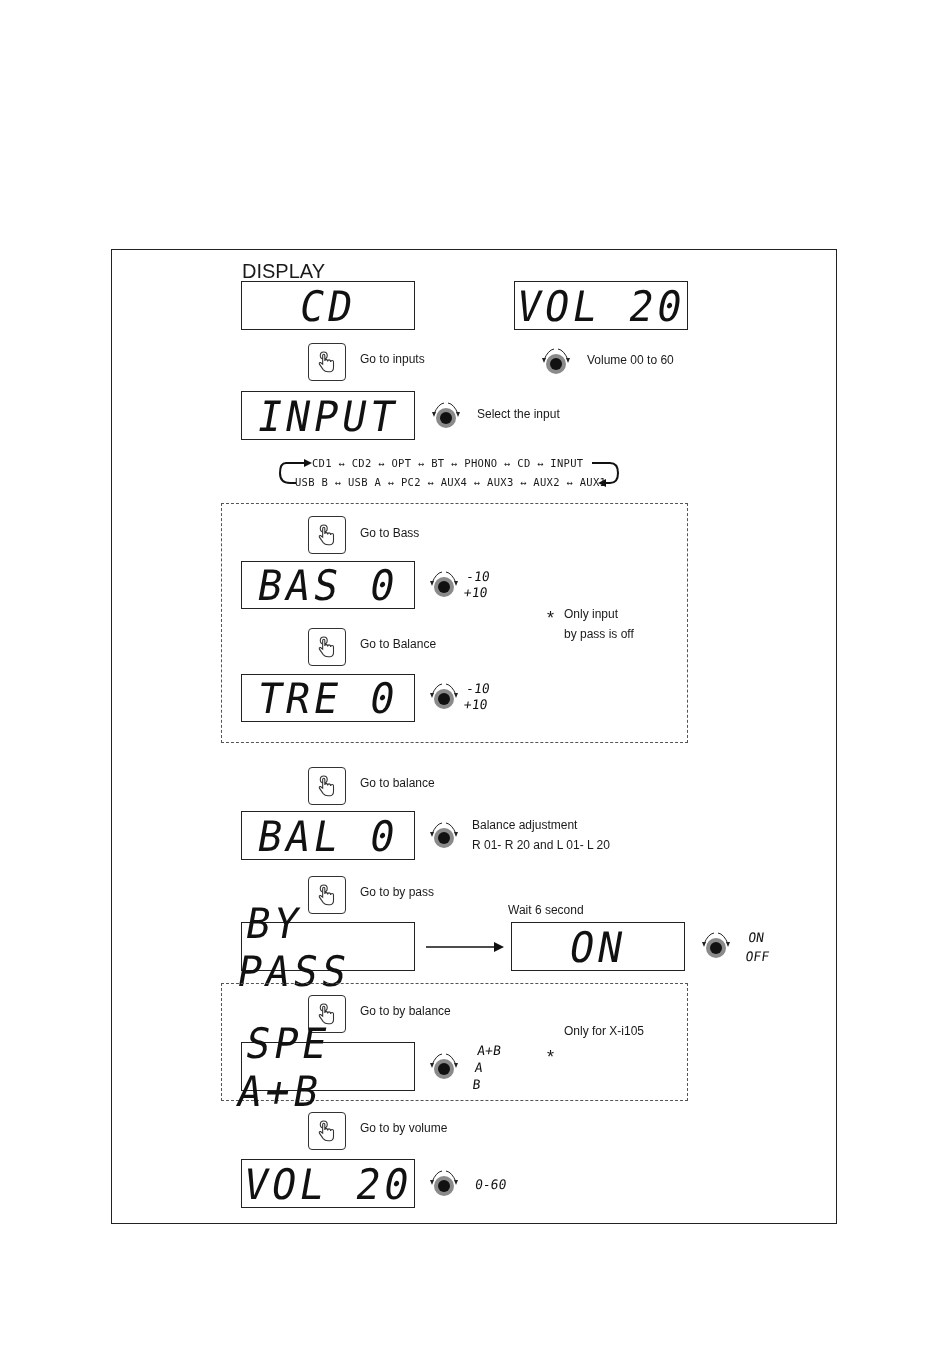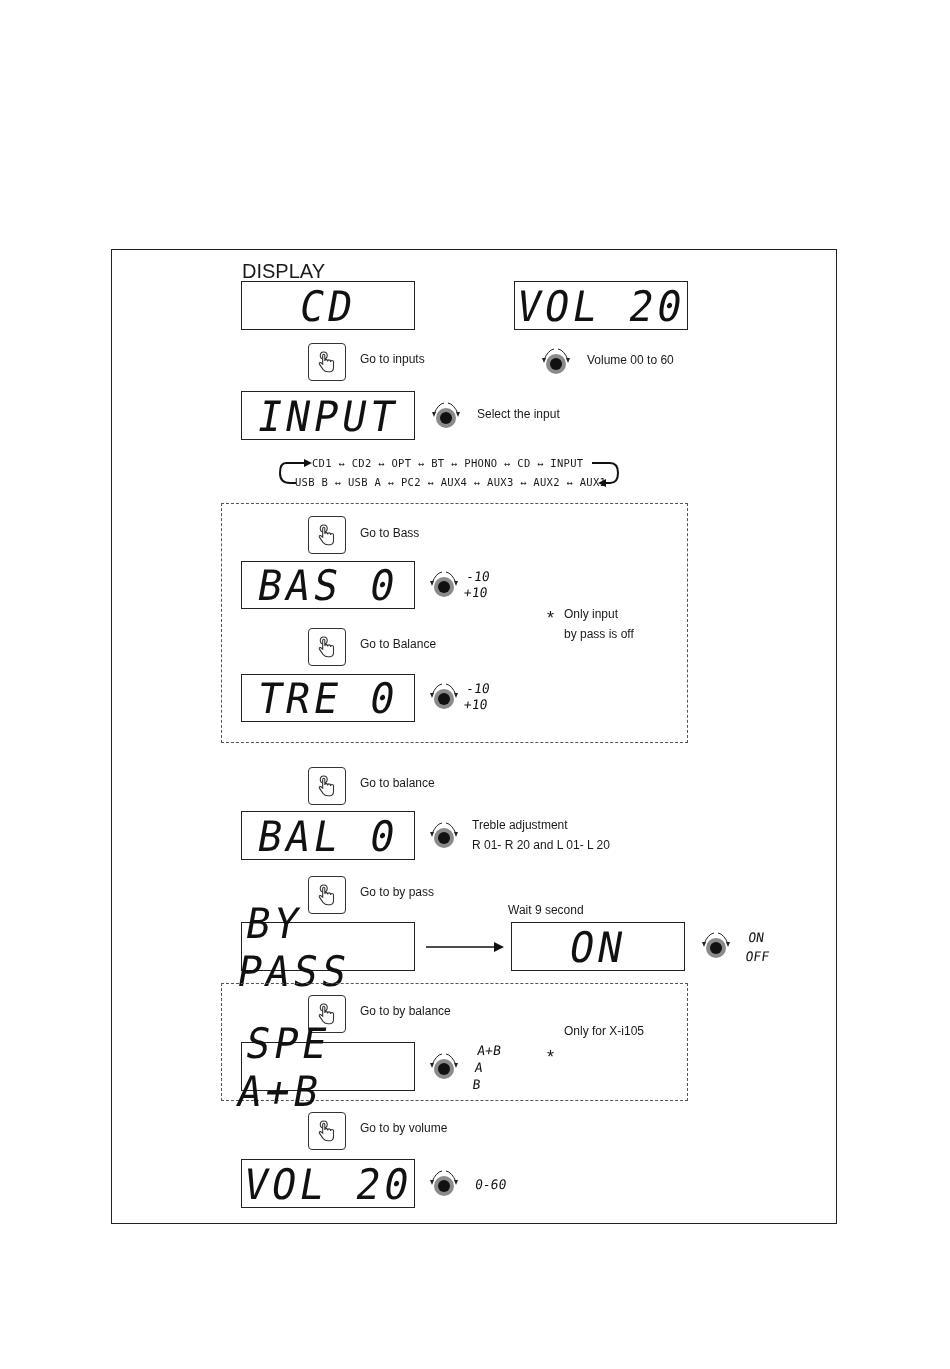--- a/index.html
+++ b/index.html
@@ -119,30 +119,30 @@
       <use href="#hand"></use>
     </svg>
   </div>
 <div class="abs lbl" style="left:360px;top:776px;">Go to balance</div>
 <div class="lcd" style="left:241px;top:811px;width:174px;height:49px;">
     <span>BAL  0</span>
   </div>
 <svg class="knob" style="left:426px;top:820px;">
     <use href="#knob"></use>
   </svg>
-<div class="abs lbl" style="left:472px;top:818px;">Treble adjustment</div>
+<div class="abs lbl" style="left:472px;top:818px;">Balance adjustment</div>
 <div class="abs lbl" style="left:472px;top:838px;">R 01- R 20  and L 01- L 20</div>
 
 <div class="btn" style="left:308px;top:876px;">
     <svg width="26" height="26">
       <use href="#hand"></use>
     </svg>
   </div>
 <div class="abs lbl" style="left:360px;top:885px;">Go to by pass</div>
-<div class="abs lbl" style="left:508px;top:903px;">Wait 9 second</div>
+<div class="abs lbl" style="left:508px;top:903px;">Wait 6 second</div>
 <div class="lcd" style="left:241px;top:922px;width:174px;height:49px;">
     <span>BY PASS</span>
   </div>
 <svg class="abs" style="left:426px;top:940px;" width="80" height="14">
   <line x1="0" y1="7" x2="70" y2="7" stroke="#111" stroke-width="1.5"></line>
   <path d="M68 2 L78 7 L68 12Z" fill="#111"></path>
 </svg>
 <div class="lcd" style="left:511px;top:922px;width:174px;height:49px;">
     <span>ON</span>
   </div>

